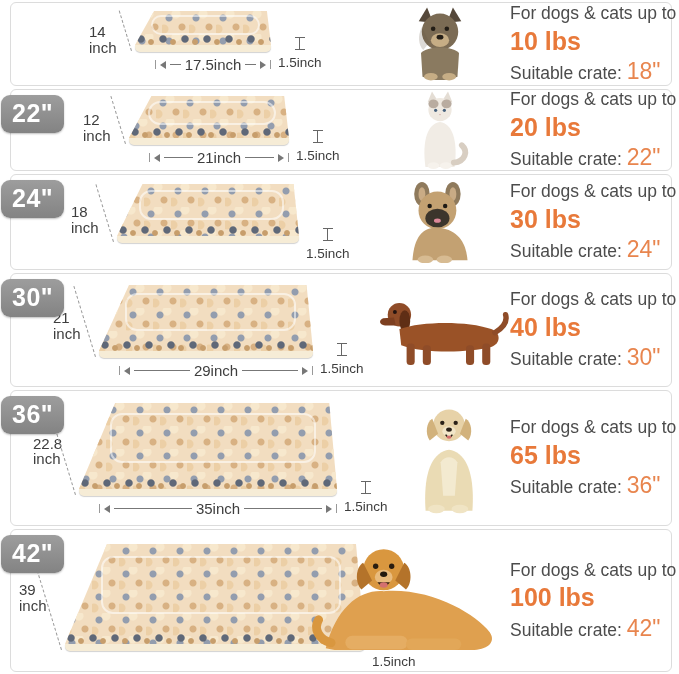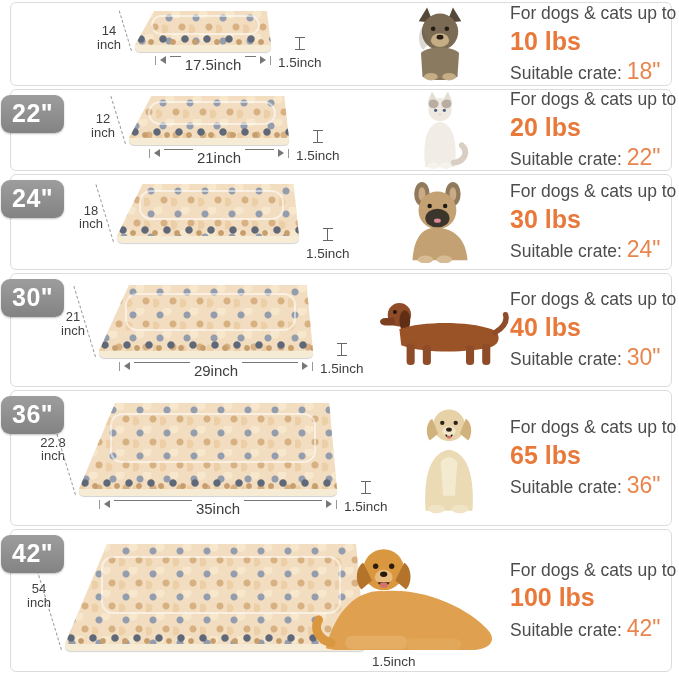--- a/index.html
+++ b/index.html
@@ -52,33 +52,33 @@
   .bed::after { 
     content:''; position:absolute; left:12%; top:12%; right:8%; bottom:30%;
     border:2px solid rgba(255,255,255,.55); border-radius:12px;
   }
   .lip { 
     margin-left:46px; width:var(--bw); height:7px;
     background:#f6ecd6; border-radius:0 0 5px 5px;
     box-shadow:0 1px 1px rgba(0,0,0,.18);
   }
   .depth {
-    position:absolute; left:0; width:40px; text-align:center;
-    font-size:13px; line-height:1.05; color:#3e3e3e;
+    position:absolute; left:0; width:40px; 
+    font-size:15px; line-height:1.05; color:#3e3e3e;
     top:calc(var(--bh) * 0.38);
   }
   .dline {
     position:absolute; left:42px; top:-2px;
     height:calc(var(--bh) + 8px);
     border-left:1px dashed #9a9a9a;
     transform:rotate(-17deg); transform-origin:bottom left;
   }
   .dim-w {
     margin-left:46px; width:var(--bw); margin-top:4px;
-    display:flex; align-items:flex-start; gap:4px;
+    display:flex; align-items:center; gap:4px;
     font-size:15px; color:#3e3e3e; white-space:nowrap;padding-left:20px;
   }
   .dim-w .ln { flex:1; border-top:1px solid #777; height:0; }
   .ah { width:0; height:0; border-top:4px solid transparent; border-bottom:4px solid transparent; }
   .ah.l { border-right:6px solid #777; }
   .ah.r { border-left:6px solid #777; }
   .tick { width:1px; height:9px; background:#999; }
   .thick {
     position:absolute; display:flex; align-items:center; gap:5px;
     font-size:13.5px; color:#3e3e3e; white-space:nowrap;
@@ -309,21 +309,21 @@
     <div class="info">
       <div class="up-to">For dogs &amp; cats up to</div>
       <div class="weight">65 lbs</div>
       <div class="crate-line"><span>Suitable crate: </span><span class="crate-val">36"</span></div>
     </div>
   </div>
 
   <div class="row r6">
     <div class="badge">42"</div>
     <div class="bed-wrap" style="--bw:300px; --bh:100px; left:8px; top:14px;">
-      <div class="depth"><span>54</span><br><span>inch</span></div>
+      <div class="depth"><span>39</span><br><span>inch</span></div>
       <div class="dline"></div>
       <div class="bed"></div>
       <div class="lip"></div>
       <div class="thick">
           <span class="ibar"></span>
           <span>1.5inch</span>
         </div>
     </div>
     <div class="pet" style="left:288px;">
       <svg width="205" height="122" viewBox="0 0 230 130">

